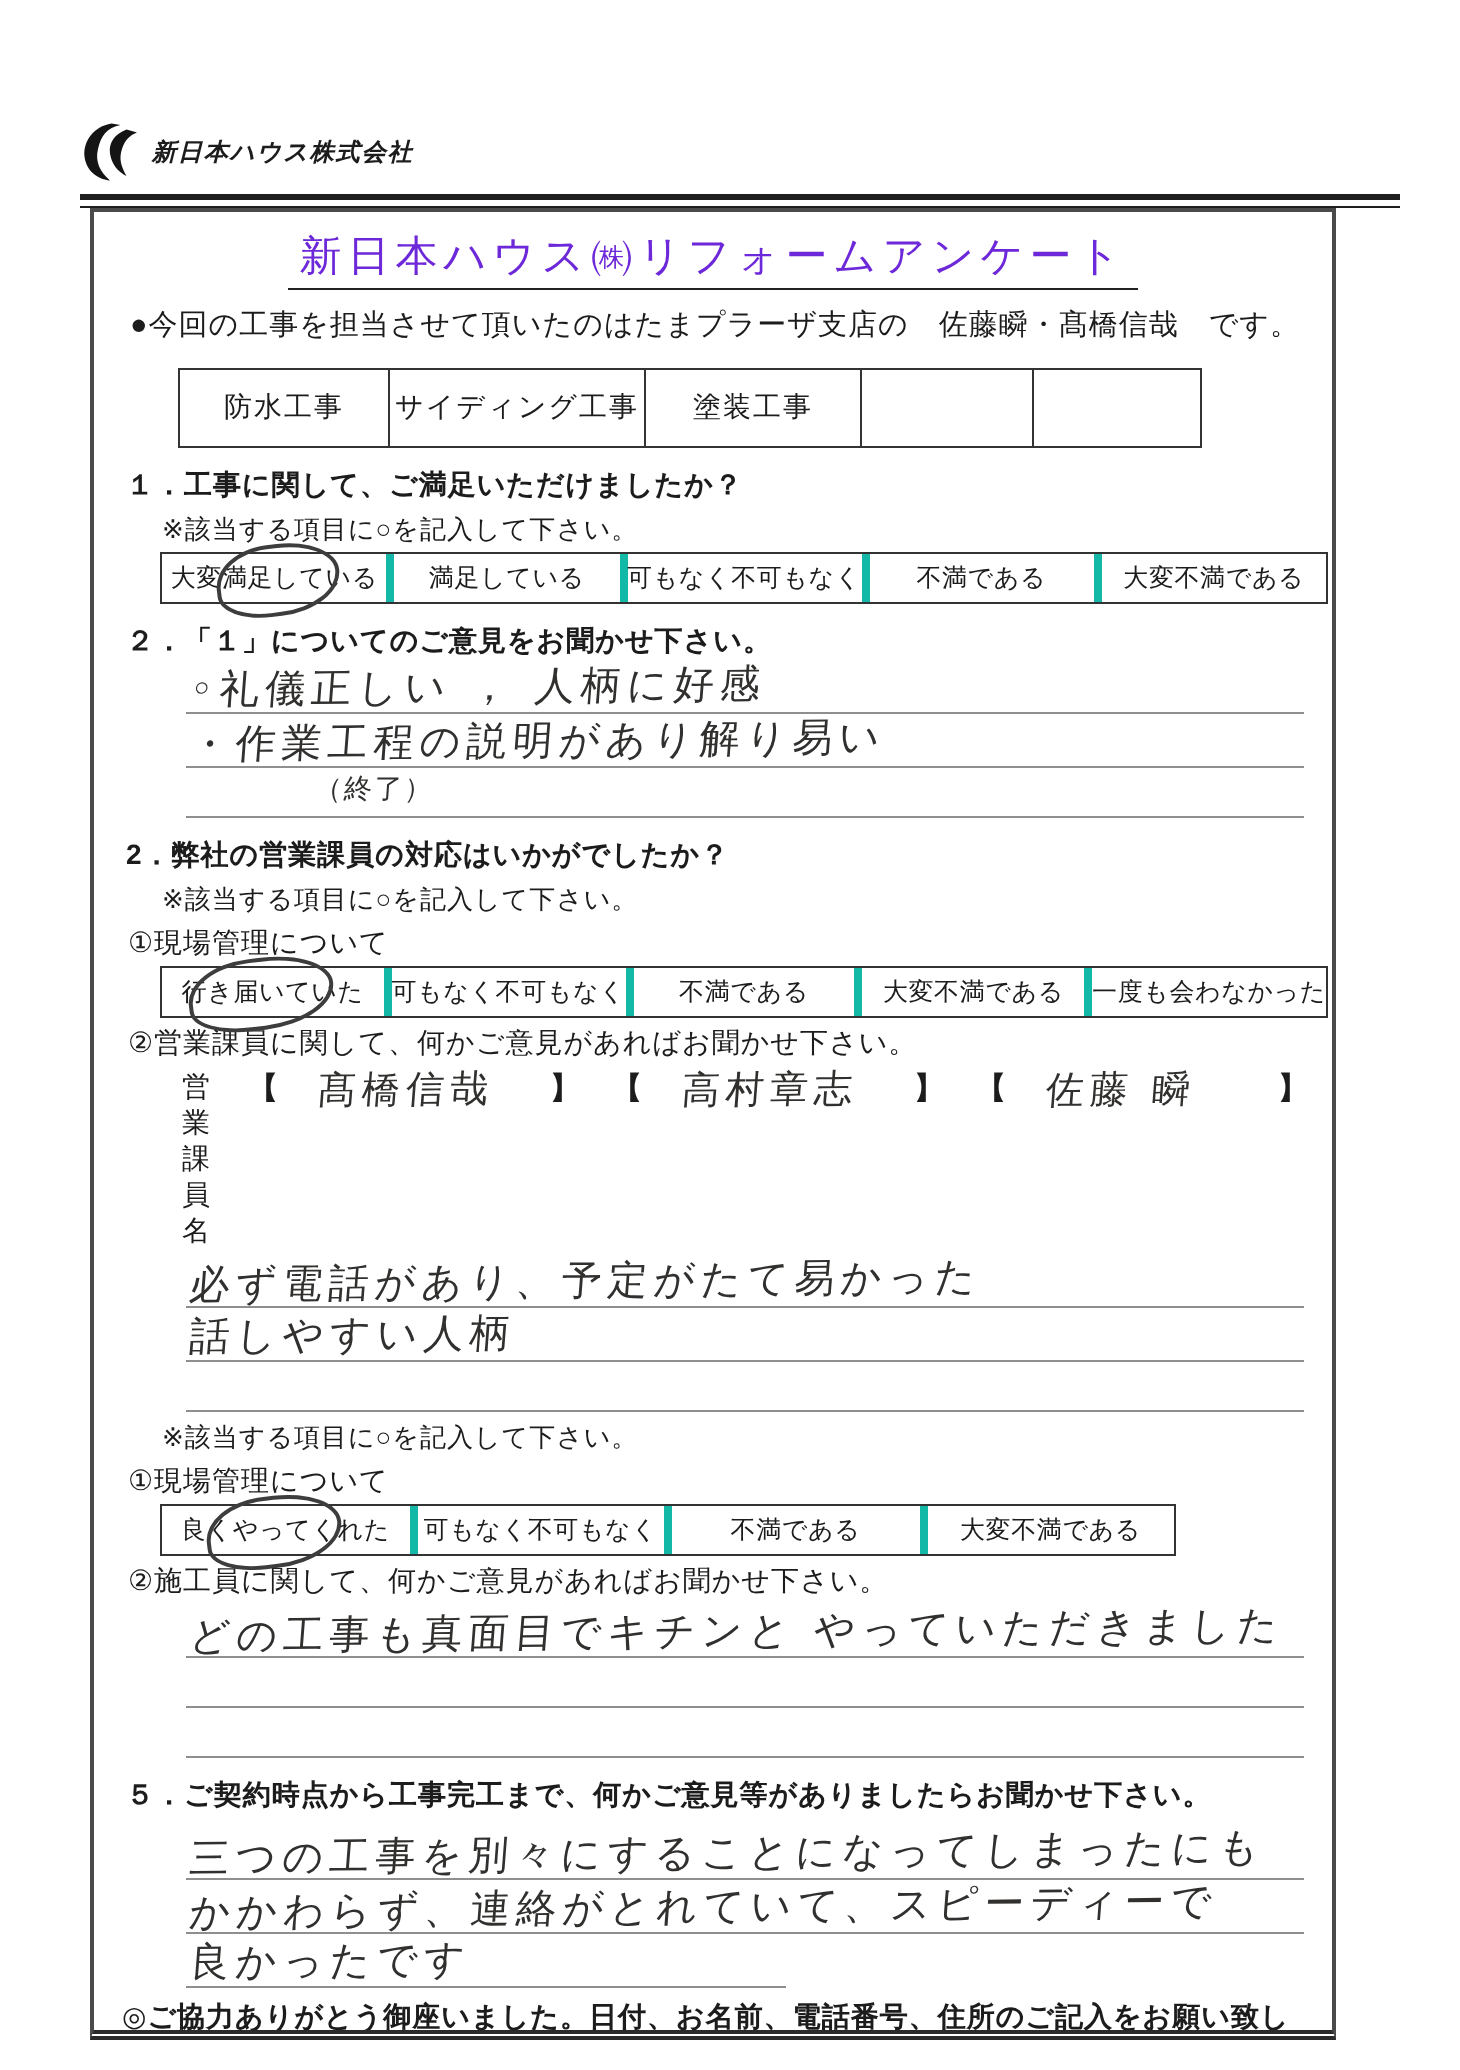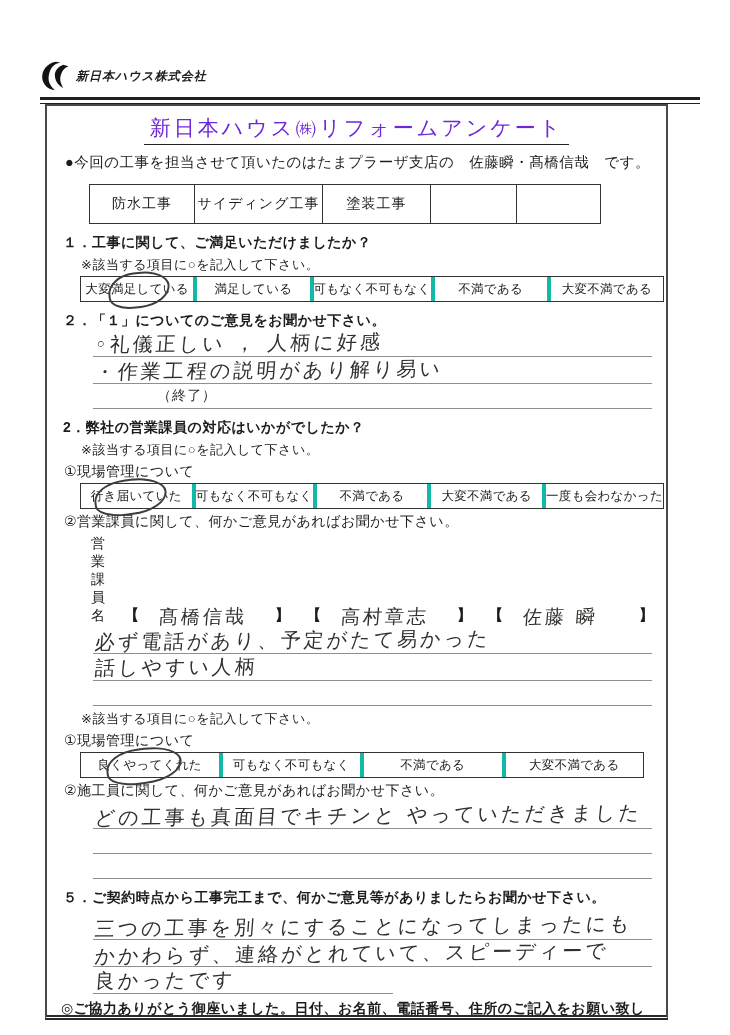--- a/index.html
+++ b/index.html
@@ -40,21 +40,21 @@
     border:1.5px solid #333;box-sizing:border-box;}
   .workcell{border-right:1px solid #333;display:flex;align-items:center;justify-content:center;
     font-size:14px;letter-spacing:1px;box-sizing:border-box;}
   .workcell:last-child{border-right:none;}
   .w0{width:105px;}.w1{width:128px;}.w2{width:108px;}.w3{width:86px;}.w4{width:85px;flex:1;}
   
   .qlabel{margin:10px 10px 0 16px;font-size:14px;font-weight:600;letter-spacing:0.5px;}
   .qnote{margin:4px 10px 2px 34px;font-size:13px;letter-spacing:0.5px;}
   .sublabel{margin:4px 10px 2px 17px;font-size:14px;letter-spacing:0.5px;}
   .optrow{display:flex;margin:2px 0 0 33px;width:584px;border:1.5px solid #333;box-sizing:border-box;}
-  .optrow.narrow{width:564px;}
+  .optrow.narrow{width:508px;}
   .opt{flex:1;border-right:4px solid #14b8a6;text-align:center;padding:4px 0 3px 0;
     font-size:12.5px;letter-spacing:0.3px;position:relative;white-space:nowrap;overflow:visible;}
   .opt:last-child{border-right:none;}
   
   .circle-mark{
     position:absolute;top:-5px;left:24%;width:52%;height:32px;
     border:2px solid #3d3d3d;
     border-radius:48% 52% 55% 45% / 60% 50% 60% 40%;
     transform:rotate(-7deg);pointer-events:none;
   }
@@ -62,21 +62,21 @@
   .hw{
     font-family:"DejaVu Sans",sans-serif;
     color:#31302e;display:inline-block;
     transform:skewX(-5deg) rotate(-0.6deg);
     letter-spacing:3px;font-size:20px;line-height:1.1;
   }
   .hw-line{margin:0 14px 0 46px;border-bottom:1px solid #8f8f8f;min-height:27px;
     padding:2px 0 0 2px;box-sizing:border-box;}
   .hw-line.blank{min-height:25px;}
   .hw-annot{font-size:14px;letter-spacing:1px;margin-left:62px;transform:skewX(-4deg);}
-  .staff-row{margin:4px 10px 0 44px;font-size:14px;display:flex;align-items:flex-end;flex-wrap:nowrap;gap:12px;}
+  .staff-row{margin:4px 10px 0 44px;font-size:14px;display:flex;align-items:flex-start;flex-wrap:nowrap;gap:12px;}
   .staff-label{letter-spacing:1px;padding-bottom:2px;}
   .bracket{font-size:15px;font-weight:600;padding:0 2px 2px 2px;}
   .staff-name{font-size:19px;min-width:96px;padding:0 6px;}
   .footer-note{margin:6px 10px 0 14px;font-size:14px;letter-spacing:0.5px;font-weight:600;}
   
   .mosaic{position:relative;margin:8px 0 0 20px;width:590px;height:82px;}
   .px{position:absolute;width:20px;height:20px;}
 </style>
 </head>
 <body>

